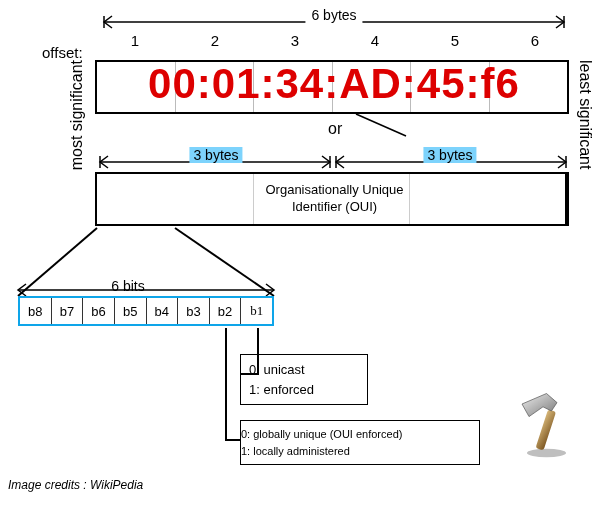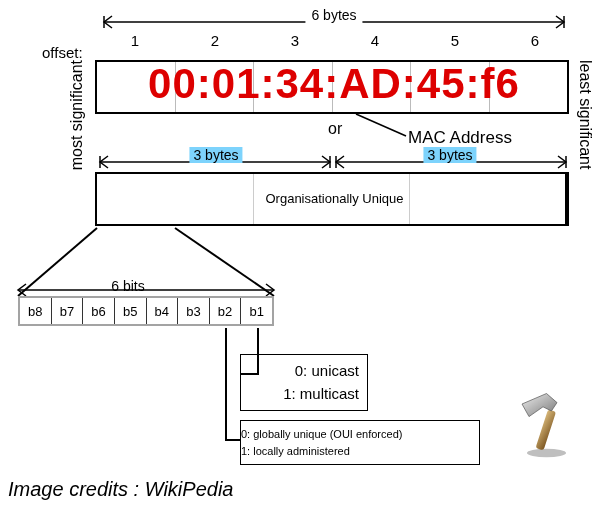--- a/index.html
+++ b/index.html
@@ -59,39 +59,39 @@
   }
   .oui-half { flex:1; display:flex; align-items:center; justify-content:center; position:relative; }
   .oui-half:first-child { border-right:2px solid #000; }
   .oui-seg-line { position:absolute; top:0; bottom:0; width:1px; background:#ccc; }
   .half-txt { font-size:13px; text-align:center; line-height:1.3; padding:0 6px;margin-left:7px; }
 
   
   .zoom-label { position:absolute; top:278px; left:18px; font-size:14px; width:220px; text-align:center; }
   .bits-box {
     position:absolute; top:296px; left:18px; width:256px; height:30px;
-    border:2px solid #a3a3a3; display:flex;
+    border:2px solid #0ea5e9; display:flex;
   }
   .bit {
     flex:1; border-right:1px solid #333; display:flex; align-items:center; justify-content:center;
     font-size:13px;
   }
-  .bit:last-child { border-right:none; }
+  .bit:last-child { border-right:none;font-family:Liberation Serif, serif; }
 
   
   .meaning1 {
     position:absolute; top:354px; left:240px; width:128px; border:1.5px solid #000;
-    padding:5px 8px; font-size:15px; line-height:1.5;text-align:right;
+    padding:5px 8px; font-size:13px; line-height:1.5;
   }
   .meaning2 {
     position:absolute; top:420px; left:240px; width:240px; border:1.5px solid #000;
     padding:5px 0; font-size:11px; line-height:1.5;
   }
 
-  .credits { position:absolute; top:478px; left:8px; font-size:20px; font-style:italic; }
+  .credits { position:absolute; top:478px; left:8px; font-size:12px; font-style:italic; }
 
   .hammer { position:absolute; top:390px; left:508px; width:70px; height:70px; }
 
   svg.over { position:absolute; top:0; left:0; width:600px; height:505px; pointer-events:none; }
 </style>
 </head>
 <body>
 
 <div class="wrap">
 
@@ -150,54 +150,54 @@
     <div class="mac-seg"></div>
     <div class="mac-seg"></div>
     <div class="mac-seg"></div>
     <div class="mac-seg"></div>
   </div>
   <div class="mac-text">
     <span class="mac-assembled" id="mac-assembled">00:01:34:AD:45:f6</span>
   </div>
 
   <div class="or-text">or</div>
-  <div class="mac-addr-label">MAC Address</div>
 
   <div class="dim3a">
     <span class="dim-lbl">3 bytes</span>
   </div>
   <div class="dim3b">
     <span class="dim-lbl">3 bytes</span>
   </div>
 
   <div class="oui-box">
     <div class="oui-half">
       <div class="oui-seg-line" style="left:33.3%"></div>
       <div class="oui-seg-line" style="left:66.6%"></div>
       <div class="half-txt">
         <span>Organisationally Unique</span><br>
+        <span>Identifier (OUI)</span>
       </div>
     </div>
   </div>
 
   <div class="zoom-label">6 bits</div>
   <div class="bits-box">
     <div class="bit">b8</div>
     <div class="bit">b7</div>
     <div class="bit">b6</div>
     <div class="bit">b5</div>
     <div class="bit">b4</div>
     <div class="bit">b3</div>
     <div class="bit">b2</div>
     <div class="bit">b1</div>
   </div>
 
   <div class="meaning1">
     <div>0: unicast</div>
-    <div>1: multicast</div>
+    <div>1: enforced</div>
   </div>
   <div class="meaning2">
     <div>0: globally unique (OUI enforced)</div>
     <div>1: locally administered</div>
   </div>
 
   <div class="credits">Image credits : WikiPedia</div>
 
   <div class="hammer">
     <svg viewBox="0 0 100 100">

